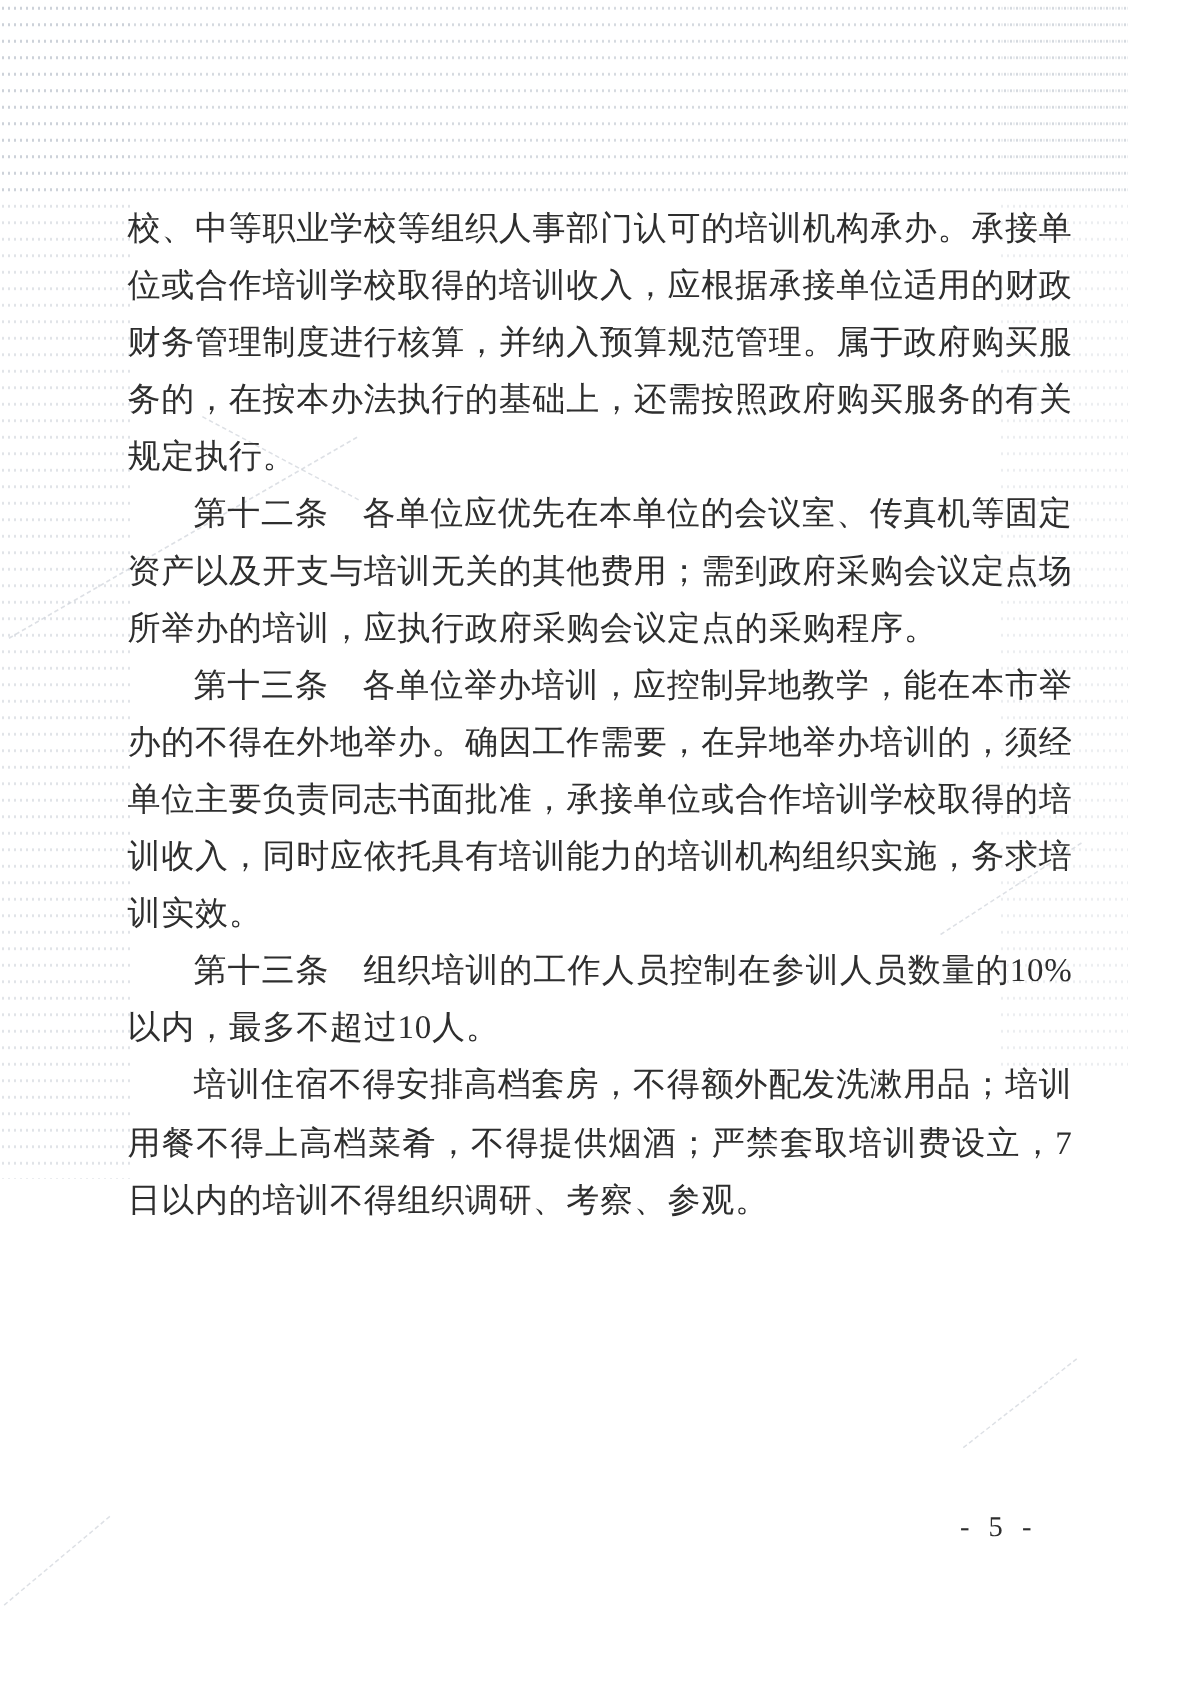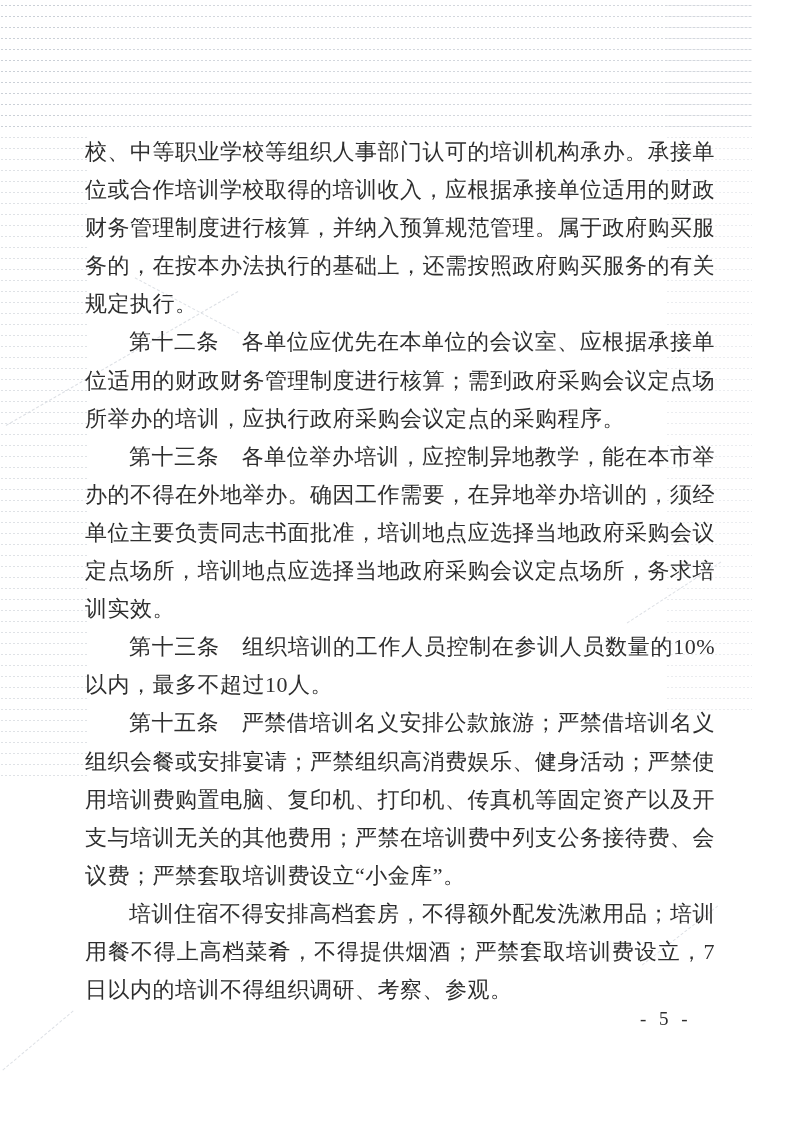--- a/index.html
+++ b/index.html
@@ -80,22 +80,21 @@
   <div class="texture right-strip"></div>
   <div class="texture bottom-band"></div>
   <div class="diag d1"></div>
   <div class="diag d2"></div>
   <div class="diag d3"></div>
   <div class="diag d4"></div>
   <div class="diag d5"></div>
 
   <main class="content" id="document-body">
       <p class="para">校、中等职业学校等组织人事部门认可的培训机构承办。承接单位或合作培训学校取得的培训收入，应根据承接单位适用的财政财务管理制度进行核算，并纳入预算规范管理。属于政府购买服务的，在按本办法执行的基础上，还需按照政府购买服务的有关规定执行。</p>
-      <p class="para indent">第十二条　各单位应优先在本单位的会议室、应根据承接单位适用的财政财务管理制度进行核算；需到政府采购会议定点场所举办的培训，应执行政府采购会议定点的采购程序。</p>
-      <p class="para indent">第十三条　各单位举办培训，应控制异地教学，能在本市举办的不得在外地举办。确因工作需要，在异地举办培训的，须经单位主要负责同志书面批准，培训地点应选择当地政府采购会议定点场所，培训地点应选择当地政府采购会议定点场所，务求培训实效。</p>
+      <p class="para indent">第十二条　各单位应优先在本单位的会议室、传真机等固定资产以及开支与培训无关的其他费用；需到政府采购会议定点场所举办的培训，应执行政府采购会议定点的采购程序。</p>
+      <p class="para indent">第十三条　各单位举办培训，应控制异地教学，能在本市举办的不得在外地举办。确因工作需要，在异地举办培训的，须经单位主要负责同志书面批准，承接单位或合作培训学校取得的培训收入，同时应依托具有培训能力的培训机构组织实施，务求培训实效。</p>
       <p class="para indent">第十三条　组织培训的工作人员控制在参训人员数量的10%以内，最多不超过10人。</p>
-      <p class="para indent">第十五条　严禁借培训名义安排公款旅游；严禁借培训名义组织会餐或安排宴请；严禁组织高消费娱乐、健身活动；严禁使用培训费购置电脑、复印机、打印机、传真机等固定资产以及开支与培训无关的其他费用；严禁在培训费中列支公务接待费、会议费；严禁套取培训费设立“小金库”。</p>
       <p class="para indent">培训住宿不得安排高档套房，不得额外配发洗漱用品；培训用餐不得上高档菜肴，不得提供烟酒；严禁套取培训费设立，7日以内的培训不得组织调研、考察、参观。</p>
     </main>
 
   <div class="page-number">- 5 -</div>
 
 </div>
 
 </body></html>

